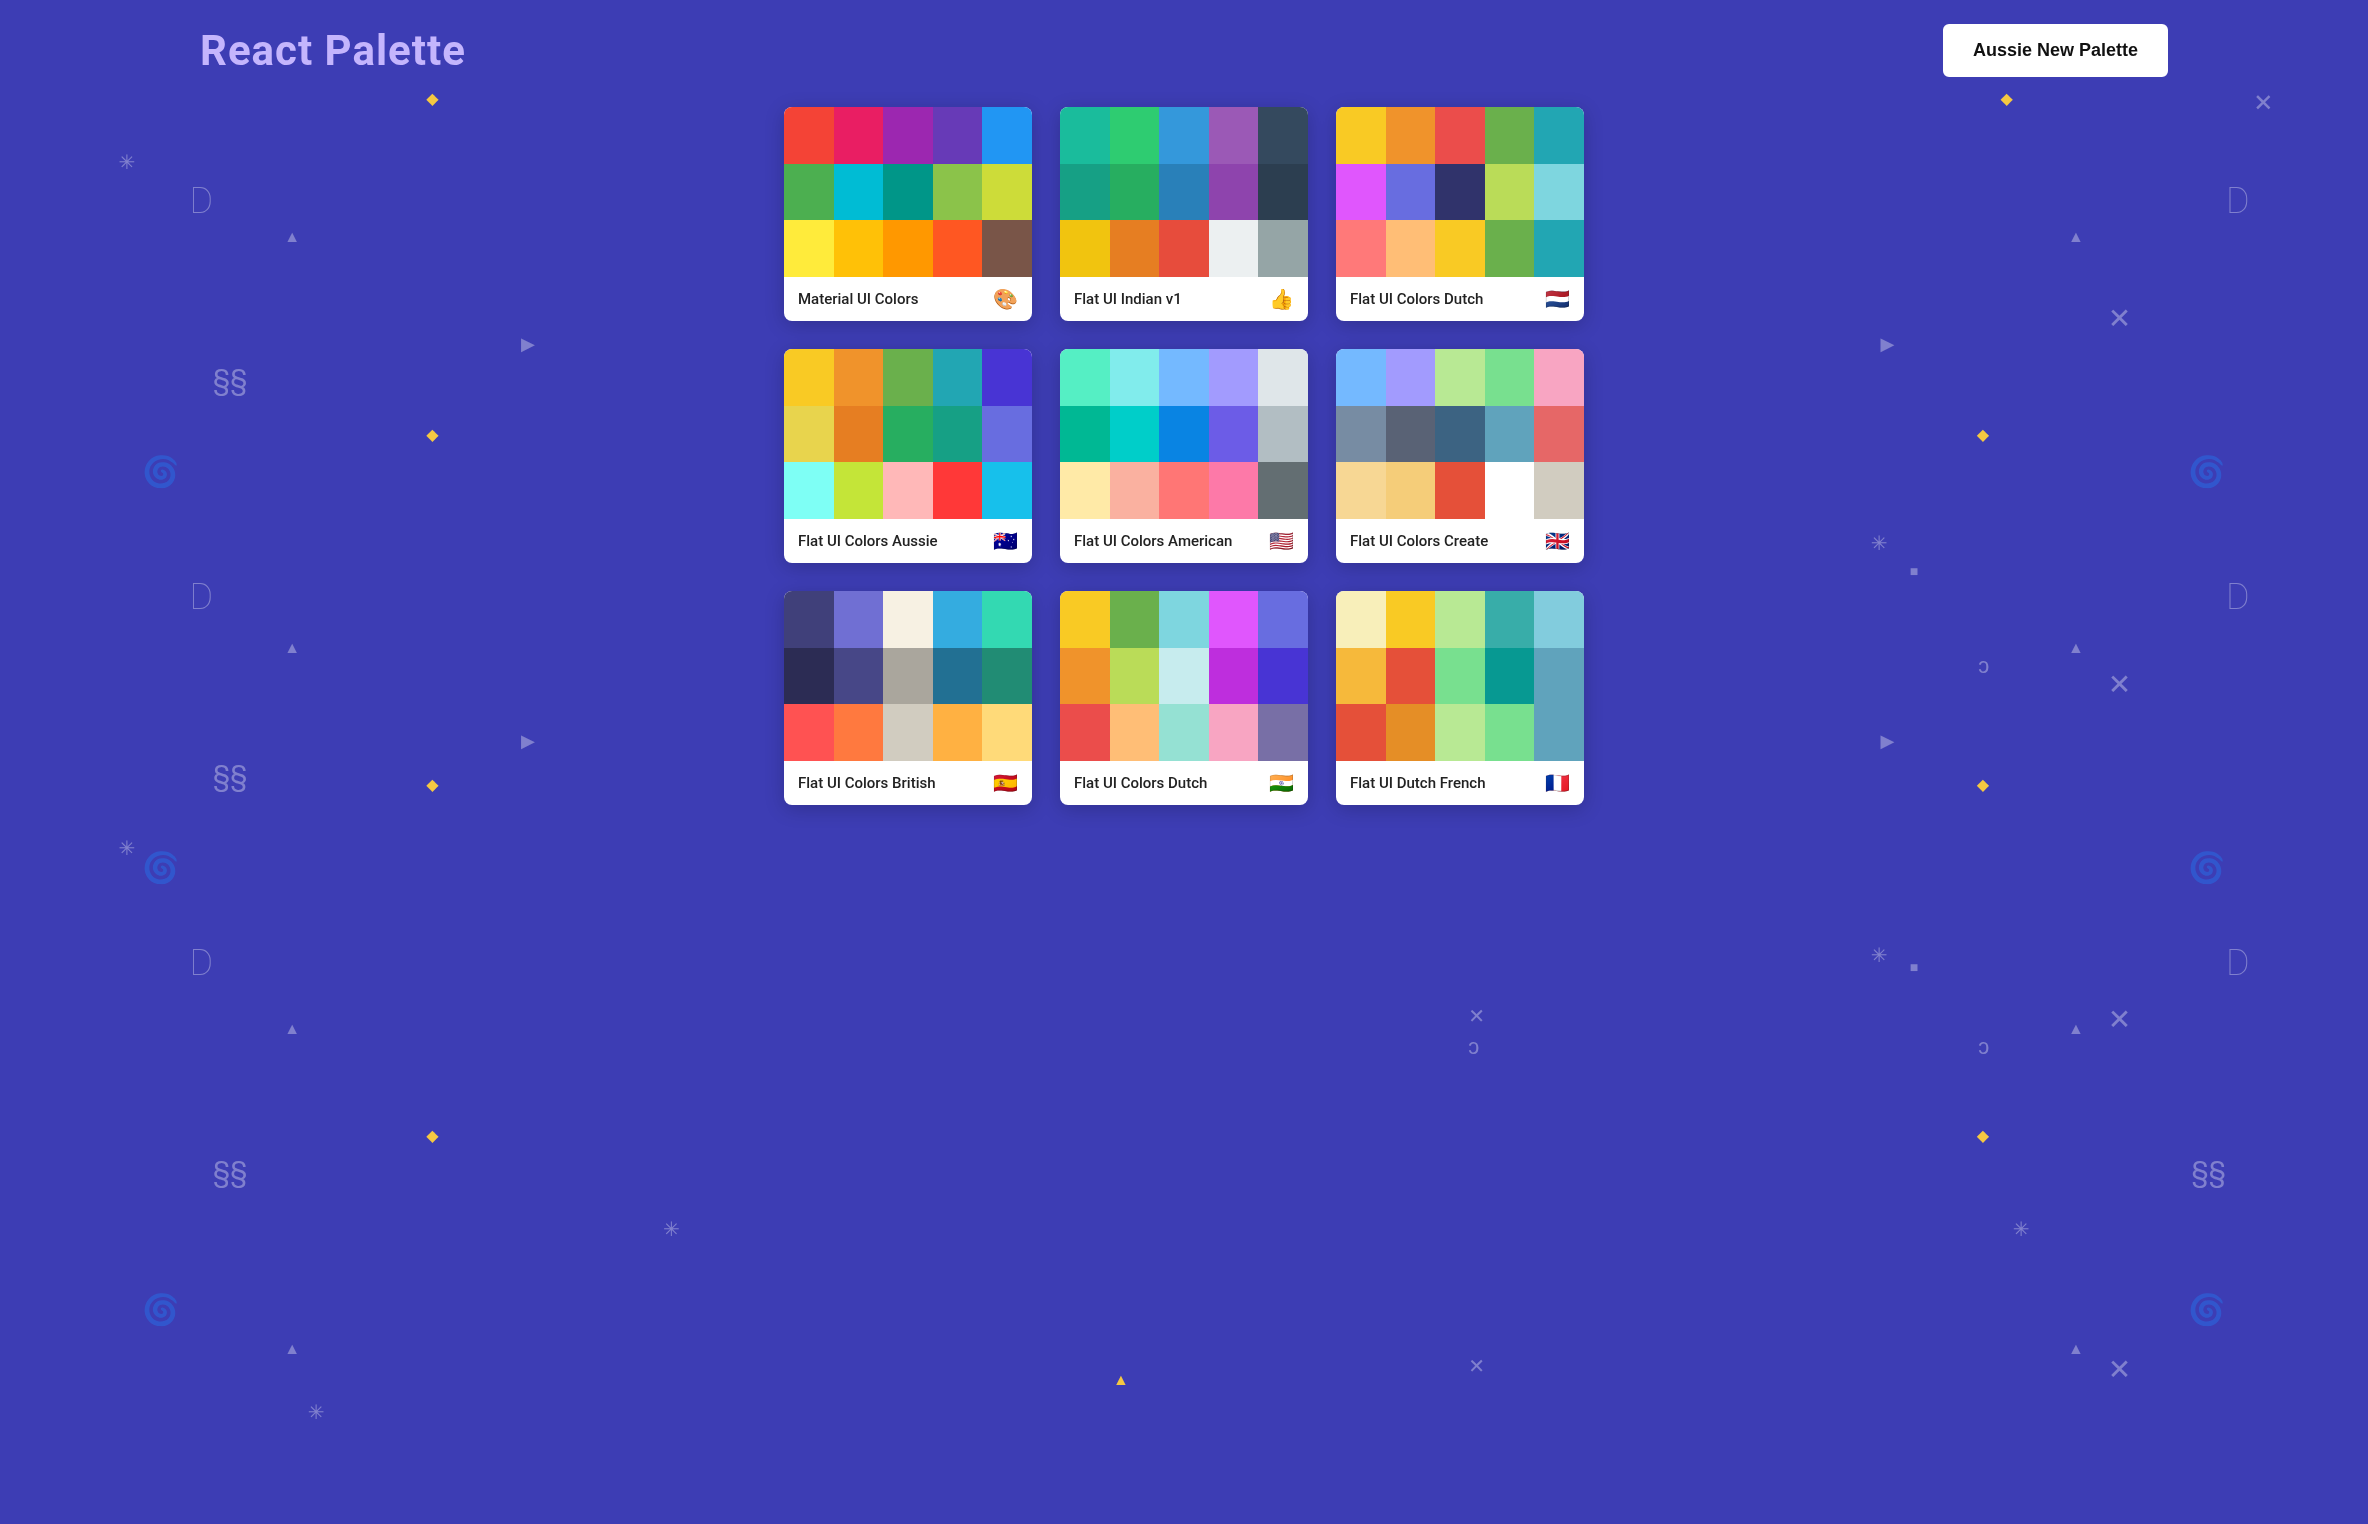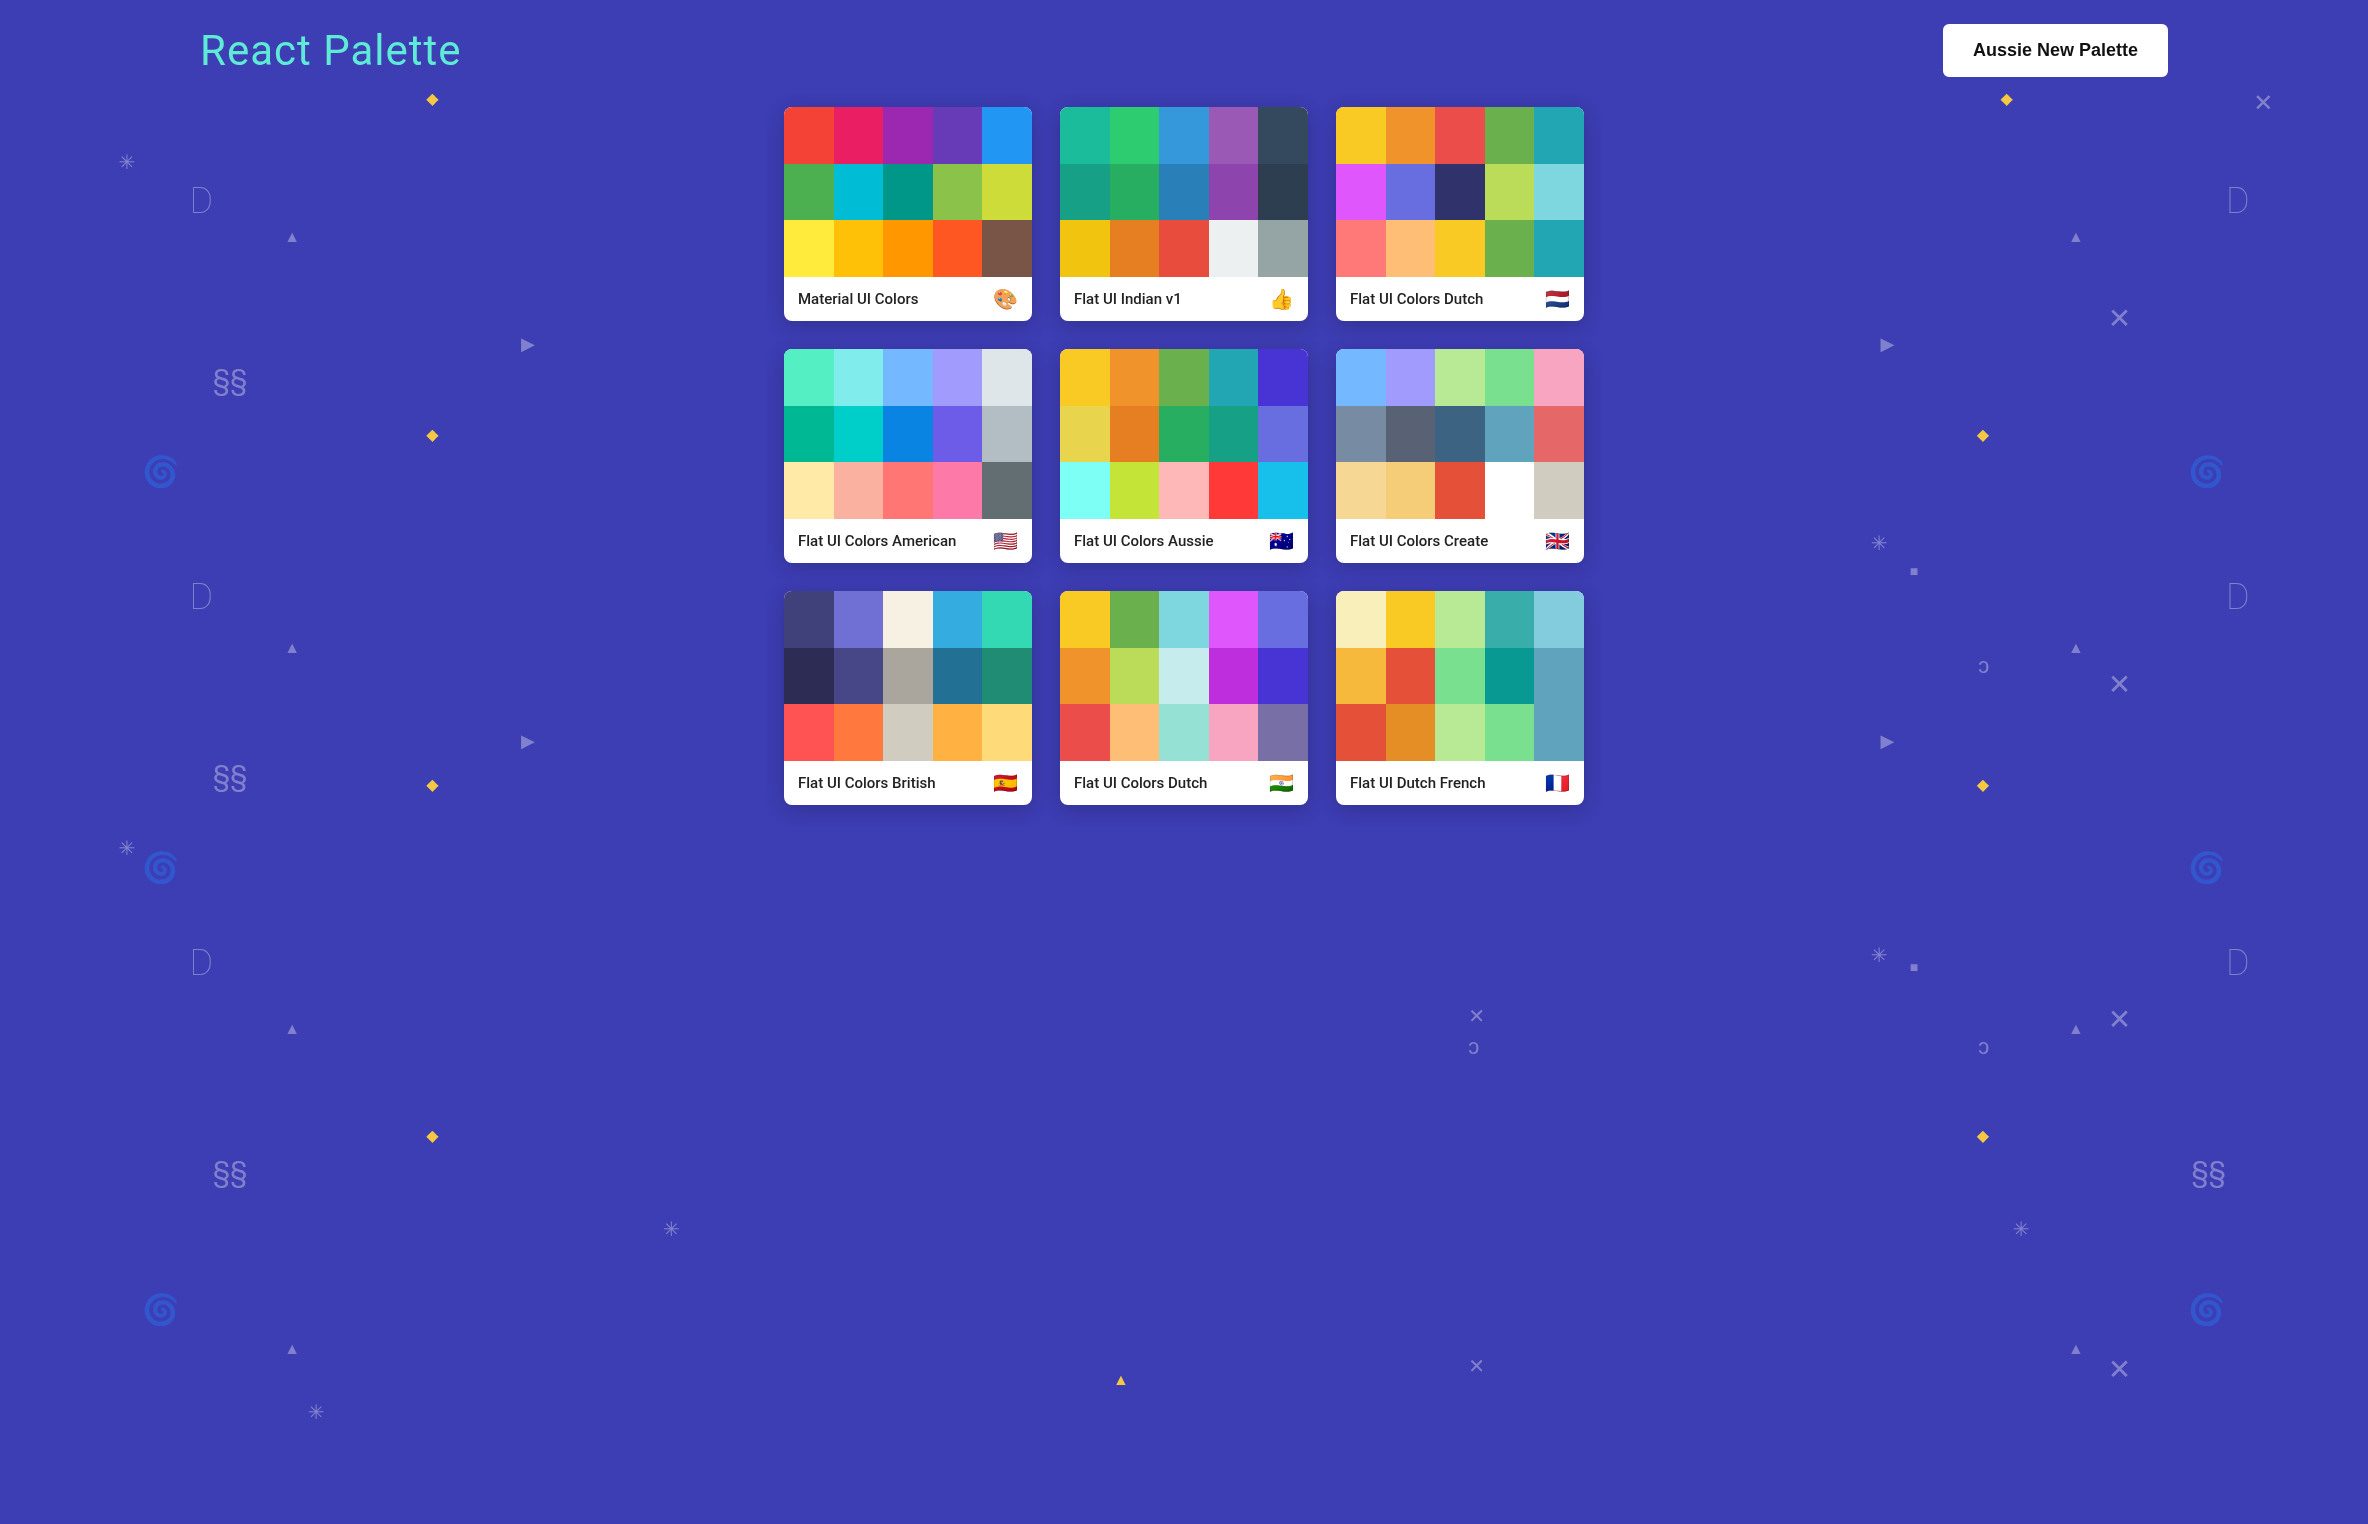--- a/index.html
+++ b/index.html
@@ -35,23 +35,23 @@
     .header {
       display: flex;
       justify-content: space-between;
       align-items: center;
       padding: 24px 200px 10px 200px;
       position: relative;
       z-index: 10;
     }
 
     .app-title {
-      color: #5eead4;
+      color: #c4b5fd;
       font-size: 42px;
-      font-weight: 400;
+      font-weight: 700;
       letter-spacing: 1px;
     }
 
     .create-btn {
       background: white;
       color: #111;
       border: 2px solid white;
       border-radius: 6px;
       padding: 14px 28px;
       font-size: 18px;
@@ -268,20 +268,48 @@
         <div class="color-cell" style="background-color: rgb(149, 175, 192);"></div>
         <div class="color-cell" style="background-color: rgb(223, 230, 233);"></div>
       </div>
       <div class="card-footer">
         <span>Flat UI Colors Dutch</span>
         <span class="card-emoji">🇳🇱</span>
       </div>
     </div>
     <div class="palette-card">
       <div class="color-grid">
+        <div class="color-cell" style="background-color: rgb(249, 202, 36);"></div>
+        <div class="color-cell" style="background-color: rgb(240, 147, 43);"></div>
+        <div class="color-cell" style="background-color: rgb(106, 176, 76);"></div>
+        <div class="color-cell" style="background-color: rgb(34, 166, 179);"></div>
+        <div class="color-cell" style="background-color: rgb(72, 52, 212);"></div>
+        <div class="color-cell" style="background-color: rgb(232, 212, 77);"></div>
+        <div class="color-cell" style="background-color: rgb(230, 126, 34);"></div>
+        <div class="color-cell" style="background-color: rgb(39, 174, 96);"></div>
+        <div class="color-cell" style="background-color: rgb(22, 160, 133);"></div>
+        <div class="color-cell" style="background-color: rgb(104, 109, 224);"></div>
+        <div class="color-cell" style="background-color: rgb(126, 255, 245);"></div>
+        <div class="color-cell" style="background-color: rgb(196, 229, 56);"></div>
+        <div class="color-cell" style="background-color: rgb(255, 184, 184);"></div>
+        <div class="color-cell" style="background-color: rgb(255, 56, 56);"></div>
+        <div class="color-cell" style="background-color: rgb(23, 192, 235);"></div>
+        <div class="color-cell" style="background-color: rgb(162, 155, 254);"></div>
+        <div class="color-cell" style="background-color: rgb(155, 89, 182);"></div>
+        <div class="color-cell" style="background-color: rgb(18, 137, 167);"></div>
+        <div class="color-cell" style="background-color: rgb(18, 203, 196);"></div>
+        <div class="color-cell" style="background-color: rgb(30, 55, 153);"></div>
+      </div>
+      <div class="card-footer">
+        <span>Flat UI Colors Aussie</span>
+        <span class="card-emoji">🇦🇺</span>
+      </div>
+    </div>
+    <div class="palette-card">
+      <div class="color-grid">
         <div class="color-cell" style="background-color: rgb(85, 239, 196);"></div>
         <div class="color-cell" style="background-color: rgb(129, 236, 236);"></div>
         <div class="color-cell" style="background-color: rgb(116, 185, 255);"></div>
         <div class="color-cell" style="background-color: rgb(162, 155, 254);"></div>
         <div class="color-cell" style="background-color: rgb(223, 230, 233);"></div>
         <div class="color-cell" style="background-color: rgb(0, 184, 148);"></div>
         <div class="color-cell" style="background-color: rgb(0, 206, 201);"></div>
         <div class="color-cell" style="background-color: rgb(9, 132, 227);"></div>
         <div class="color-cell" style="background-color: rgb(108, 92, 231);"></div>
         <div class="color-cell" style="background-color: rgb(178, 190, 195);"></div>
@@ -296,48 +324,20 @@
         <div class="color-cell" style="background-color: rgb(232, 67, 147);"></div>
         <div class="color-cell" style="background-color: rgb(45, 52, 54);"></div>
       </div>
       <div class="card-footer">
         <span>Flat UI Colors American</span>
         <span class="card-emoji">🇺🇸</span>
       </div>
     </div>
     <div class="palette-card">
       <div class="color-grid">
-        <div class="color-cell" style="background-color: rgb(249, 202, 36);"></div>
-        <div class="color-cell" style="background-color: rgb(240, 147, 43);"></div>
-        <div class="color-cell" style="background-color: rgb(106, 176, 76);"></div>
-        <div class="color-cell" style="background-color: rgb(34, 166, 179);"></div>
-        <div class="color-cell" style="background-color: rgb(72, 52, 212);"></div>
-        <div class="color-cell" style="background-color: rgb(232, 212, 77);"></div>
-        <div class="color-cell" style="background-color: rgb(230, 126, 34);"></div>
-        <div class="color-cell" style="background-color: rgb(39, 174, 96);"></div>
-        <div class="color-cell" style="background-color: rgb(22, 160, 133);"></div>
-        <div class="color-cell" style="background-color: rgb(104, 109, 224);"></div>
-        <div class="color-cell" style="background-color: rgb(126, 255, 245);"></div>
-        <div class="color-cell" style="background-color: rgb(196, 229, 56);"></div>
-        <div class="color-cell" style="background-color: rgb(255, 184, 184);"></div>
-        <div class="color-cell" style="background-color: rgb(255, 56, 56);"></div>
-        <div class="color-cell" style="background-color: rgb(23, 192, 235);"></div>
-        <div class="color-cell" style="background-color: rgb(162, 155, 254);"></div>
-        <div class="color-cell" style="background-color: rgb(155, 89, 182);"></div>
-        <div class="color-cell" style="background-color: rgb(18, 137, 167);"></div>
-        <div class="color-cell" style="background-color: rgb(18, 203, 196);"></div>
-        <div class="color-cell" style="background-color: rgb(30, 55, 153);"></div>
-      </div>
-      <div class="card-footer">
-        <span>Flat UI Colors Aussie</span>
-        <span class="card-emoji">🇦🇺</span>
-      </div>
-    </div>
-    <div class="palette-card">
-      <div class="color-grid">
         <div class="color-cell" style="background-color: rgb(116, 185, 255);"></div>
         <div class="color-cell" style="background-color: rgb(162, 155, 254);"></div>
         <div class="color-cell" style="background-color: rgb(184, 233, 148);"></div>
         <div class="color-cell" style="background-color: rgb(120, 224, 143);"></div>
         <div class="color-cell" style="background-color: rgb(248, 165, 194);"></div>
         <div class="color-cell" style="background-color: rgb(119, 140, 163);"></div>
         <div class="color-cell" style="background-color: rgb(89, 98, 117);"></div>
         <div class="color-cell" style="background-color: rgb(60, 99, 130);"></div>
         <div class="color-cell" style="background-color: rgb(96, 163, 188);"></div>
         <div class="color-cell" style="background-color: rgb(230, 103, 103);"></div>

